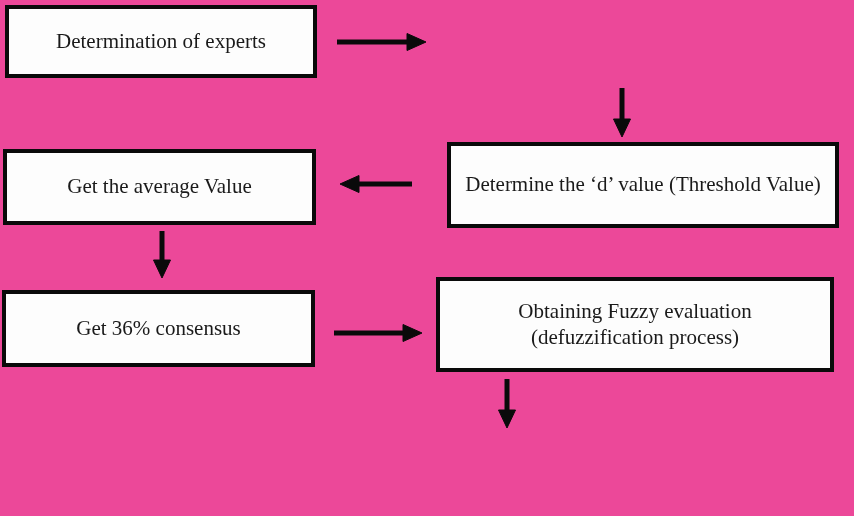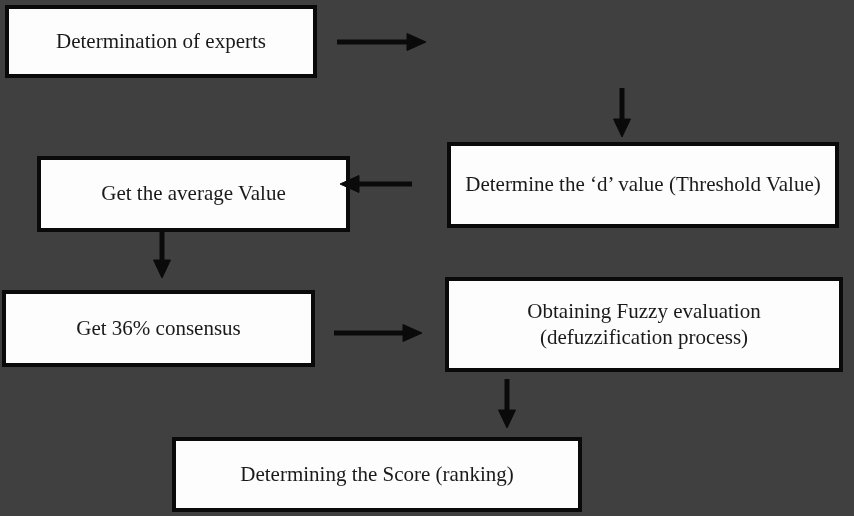--- a/index.html
+++ b/index.html
@@ -4,44 +4,44 @@
 <style>
   html, body {
     margin: 0;
     padding: 0;
     background: #ffffff;
   }
   .canvas {
     position: relative;
     width: 854px;
     height: 516px;
-    background: #404040;
+    background: #ec4899;
     font-family: "Liberation Serif", "DejaVu Serif", serif;
     overflow: hidden;
   }
   .node {
     position: absolute;
     box-sizing: border-box;
     border: 4px solid #0a0a0a;
     background: #fdfdfd;
     display: flex;
     align-items: center;
     justify-content: center;
     text-align: center;
     font-size: 21px;
     line-height: 1.22;
     color: #1a1a1a;
     padding: 2px 14px;
   }
   .node-experts   { left: 5px;   top: 5px;   width: 312px; height: 73px; }
   .node-scale     { left: 445px; top: 10px;  width: 316px; height: 75px; }
   .node-threshold { left: 447px; top: 142px; width: 392px; height: 86px; }
-  .node-average   { left: 3px;   top: 156px; width: 313px; height: 76px; margin-left: 34px; }
+  .node-average   { left: 3px;   top: 149px; width: 313px; height: 76px; }
   .node-consensus { left: 2px;   top: 290px; width: 313px; height: 77px; }
-  .node-fuzzy     { left: 445px; top: 277px; width: 398px; height: 95px; }
+  .node-fuzzy     { left: 436px; top: 277px; width: 398px; height: 95px; }
   .node-score     { left: 172px; top: 437px; width: 410px; height: 75px; }
   .arrow-layer {
     position: absolute;
     left: 0;
     top: 0;
     width: 854px;
     height: 516px;
     pointer-events: none;
   }
 </style>
@@ -64,23 +64,20 @@
   </div>
 
   <div class="node node-consensus">
     <span>Get 36% consensus</span>
   </div>
 
   <div class="node node-fuzzy">
     <span>Obtaining Fuzzy evaluation (defuzzification process)</span>
   </div>
 
-  <div class="node node-score">
-    <span>Determining the Score (ranking)</span>
-  </div>
 
   <svg class="arrow-layer" viewBox="0 0 854 516" xmlns="http://www.w3.org/2000/svg">
     <g stroke="#0a0a0a" fill="#0a0a0a">
       <line x1="337" y1="42" x2="407" y2="42" stroke-width="5"></line>
       <polygon points="407,33.5 407,50.5 426,42" stroke-width="1"></polygon>
     </g>
     <g stroke="#0a0a0a" fill="#0a0a0a">
       <line x1="622" y1="88" x2="622" y2="119" stroke-width="5"></line>
       <polygon points="613.5,119 630.5,119 622,137" stroke-width="1"></polygon>
     </g>

